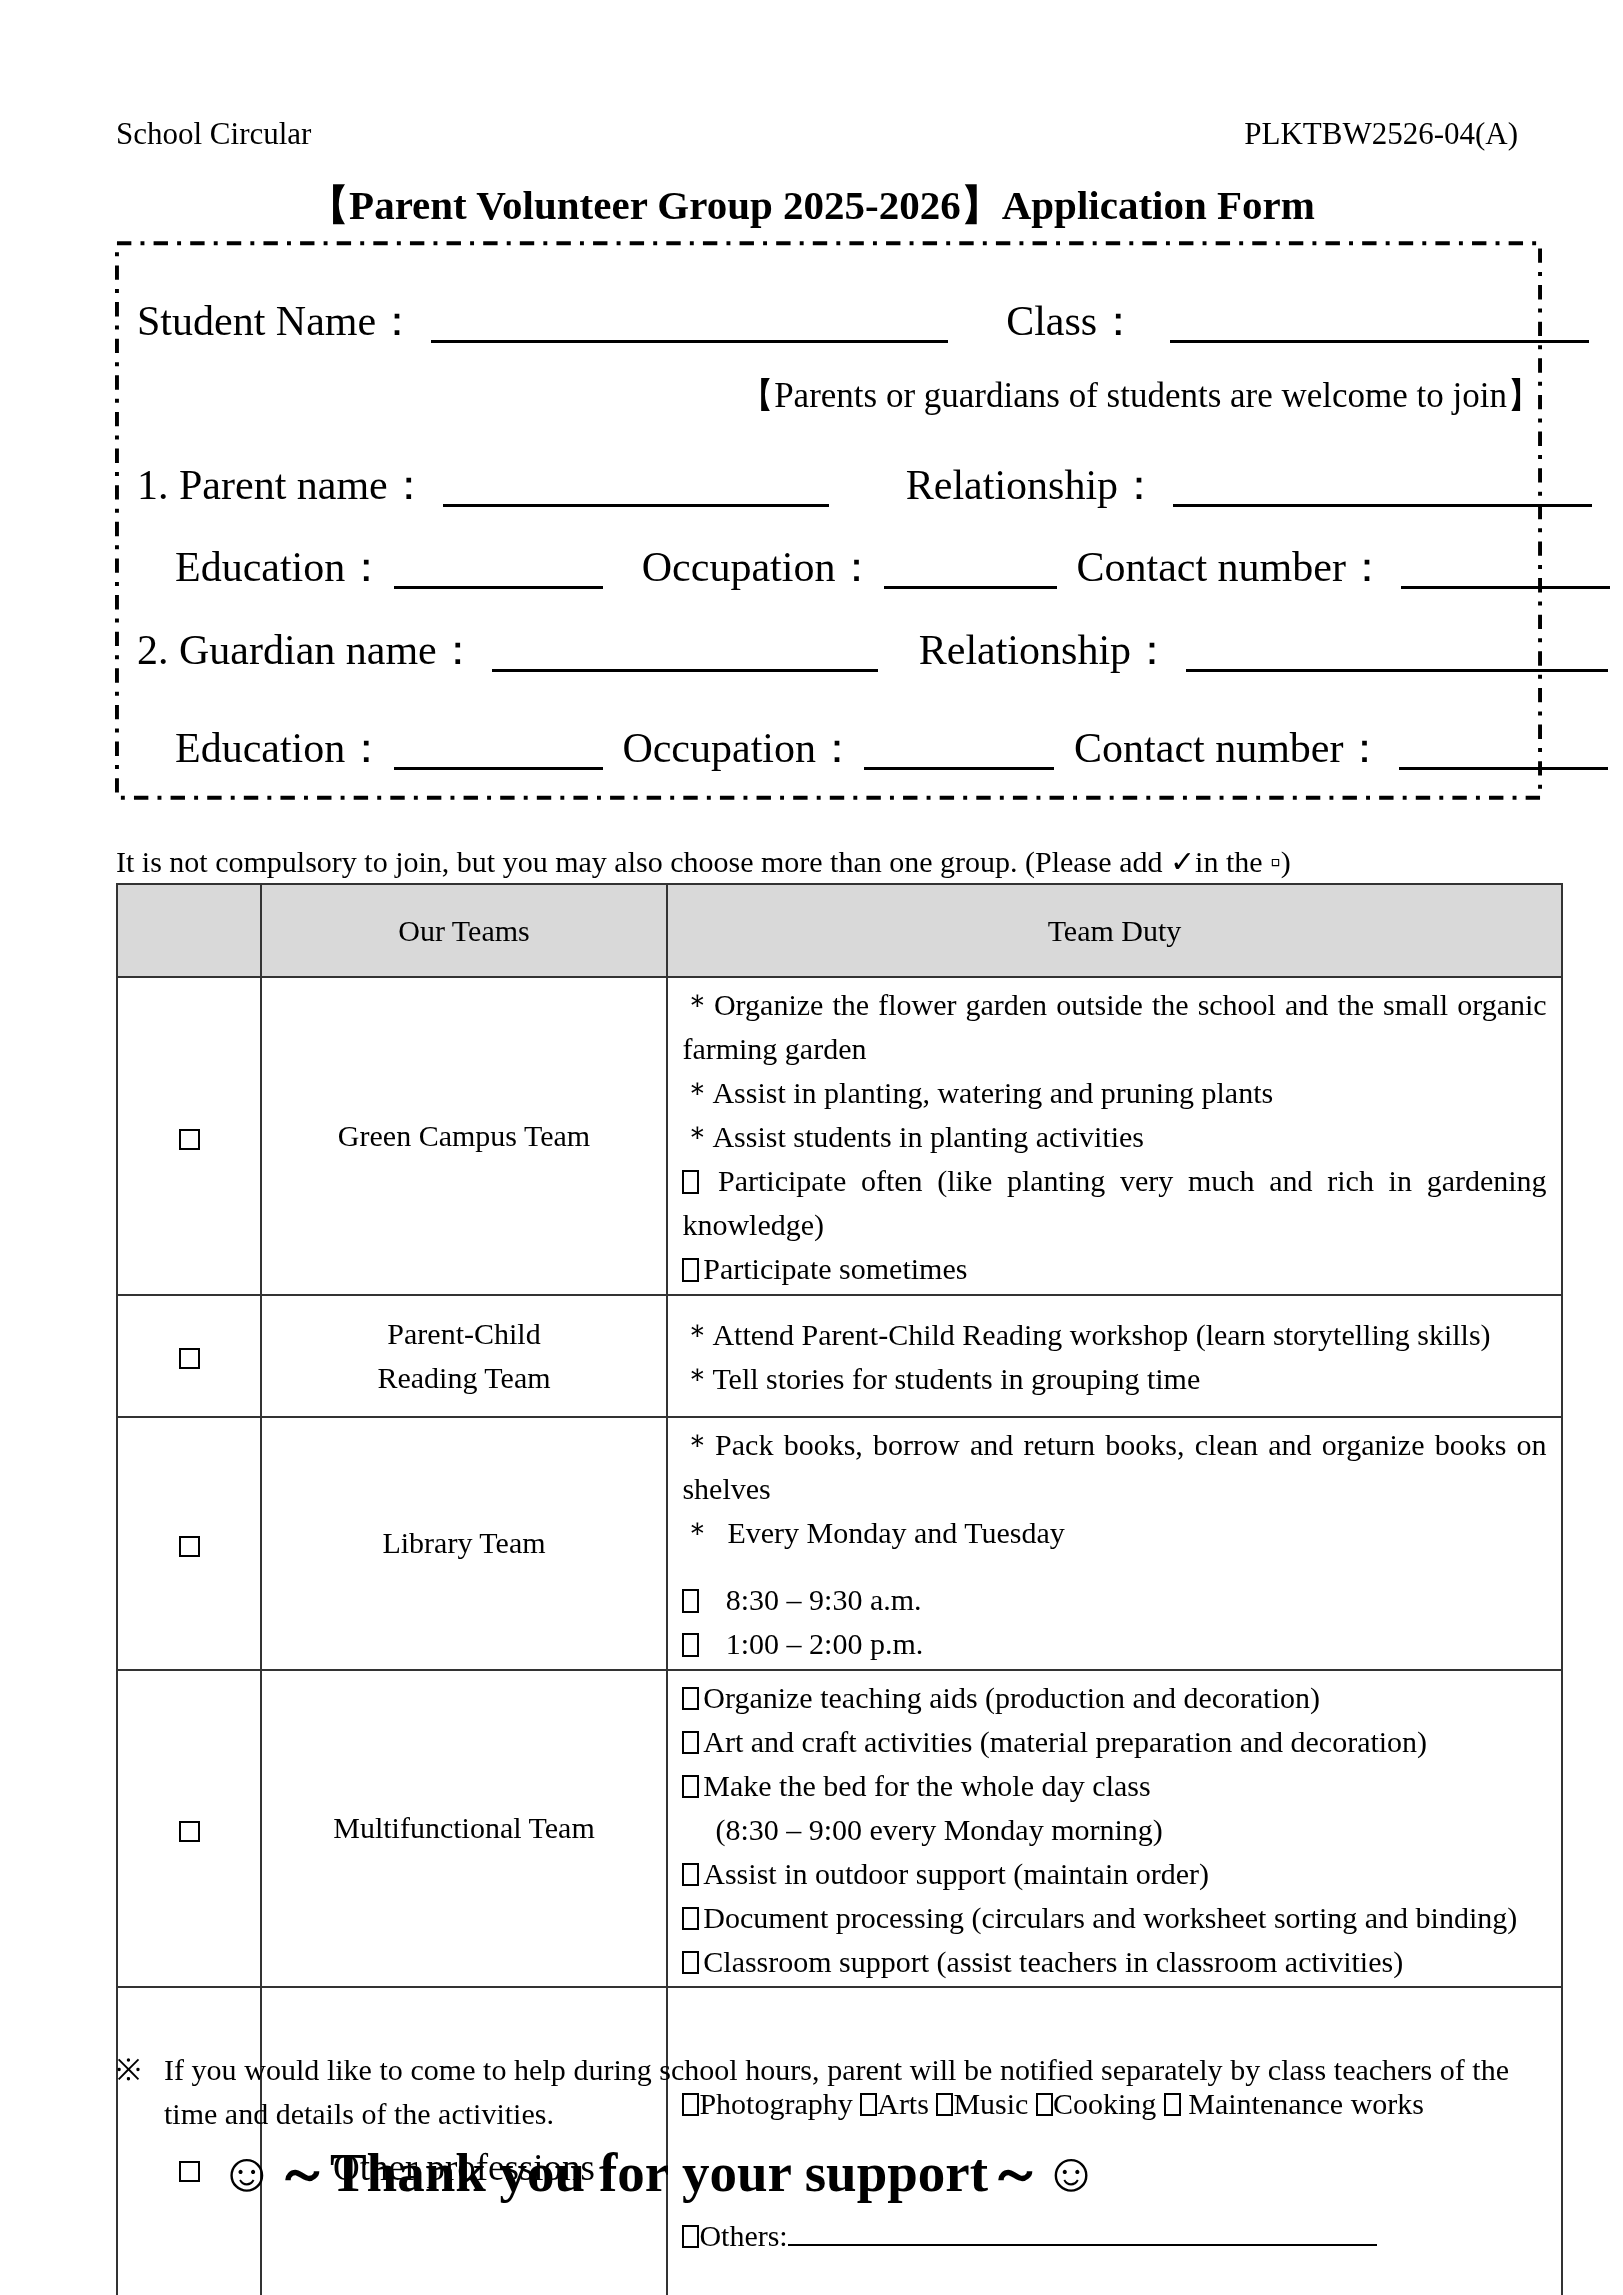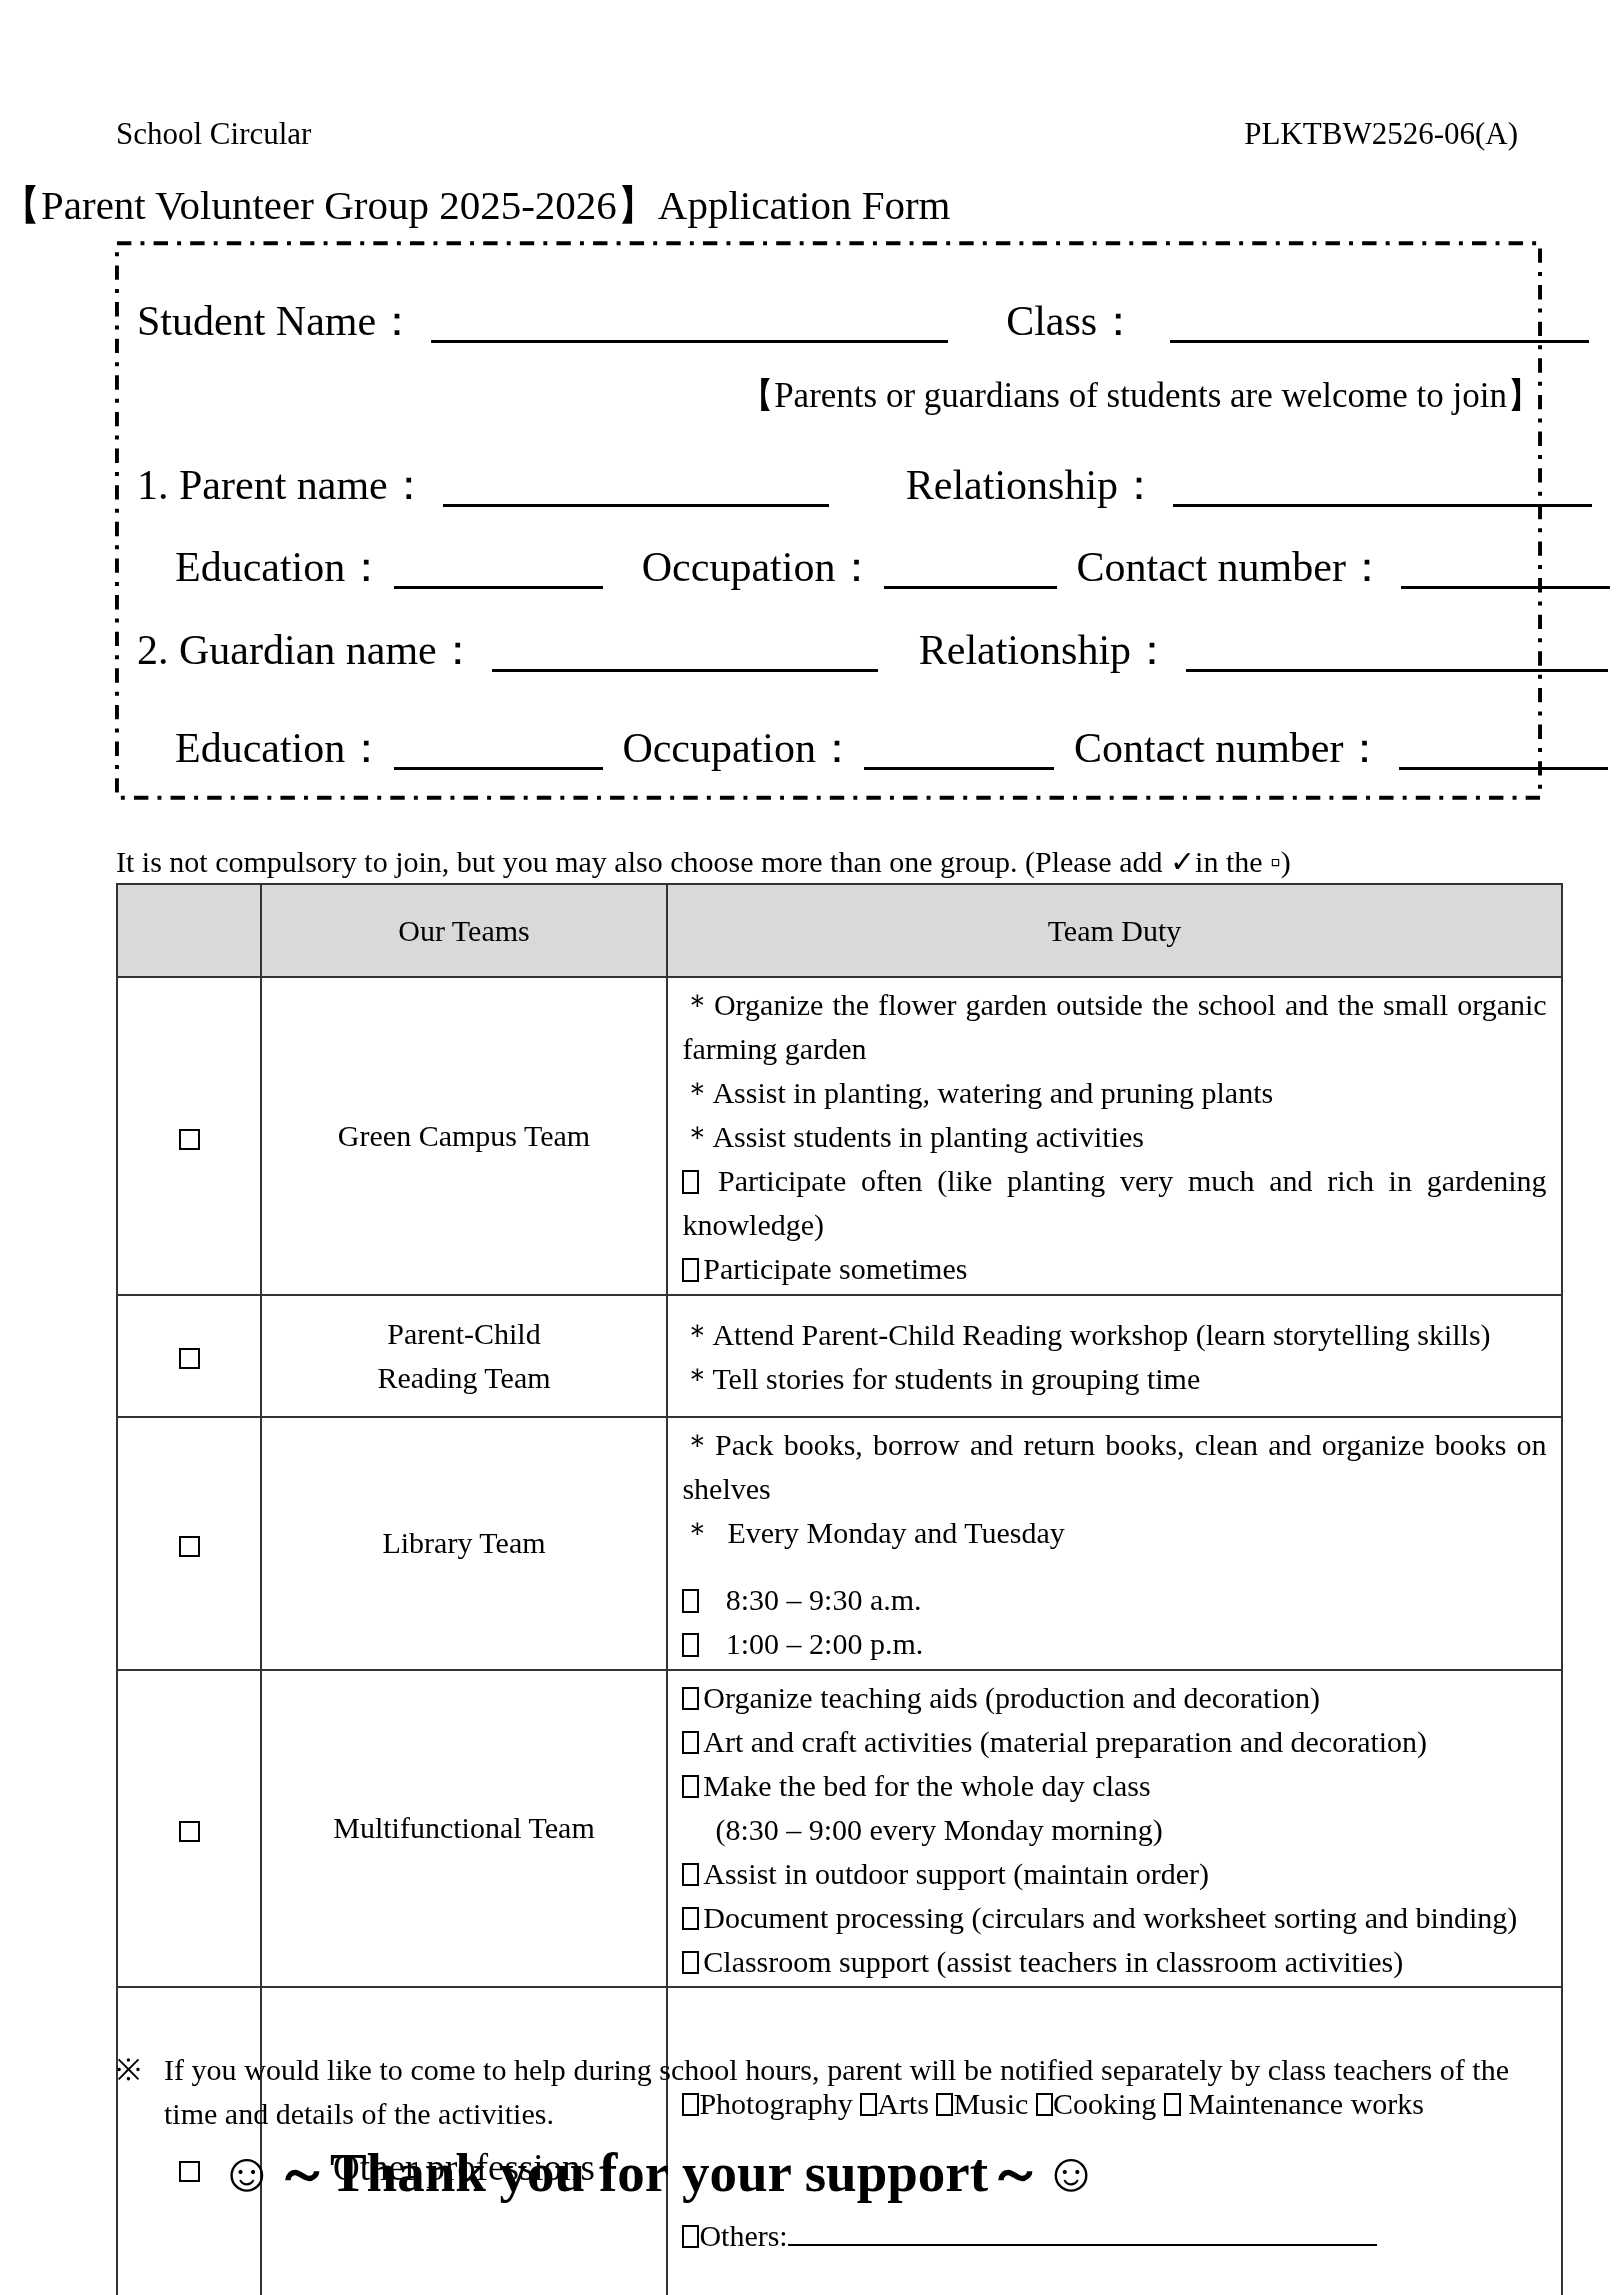--- a/index.html
+++ b/index.html
@@ -3,21 +3,21 @@
   <meta charset="utf-8">
   <style>
     html, body { margin: 0; padding: 0; background: #ffffff; }
     body {
       width: 1623px; height: 2295px; position: relative; overflow: hidden;
       font-family: "Liberation Serif", "DejaVu Serif", serif; color: #000;
     }
     .abs { position: absolute; }
     .hdr-left { left: 116px; top: 116px; font-size: 31px; }
     .hdr-right { right: 105px; top: 116px; font-size: 31px; }
-    .title { left: 0; width: 1623px; top: 178px; font-size: 41px; font-weight: normal; }
+    .title { left: 0; width: 1623px; top: 178px; text-align: center; font-size: 41px; font-weight: bold; }
 
     
     .form-box {
       left: 115px; top: 241px; width: 1427px; height: 559px;
     }
     .form-box svg { position: absolute; left: 0; top: 0; }
     .form-line { position: absolute; font-size: 42px; white-space: nowrap; display: flex; align-items: flex-end; }
     .blank { display: inline-block; border-bottom: 3.3px solid #000; height: 5.2px; margin-bottom: 6.5px; }
     .welcome { position: absolute; left: 0; width: 1427px; text-align: right; font-size: 35px; top: 131px; }
 
@@ -41,21 +41,21 @@
 
     .note { left: 116px; top: 2048px; width: 1393px; font-size: 30px; line-height: 44px; text-align: justify; }
     .note-mark { position: absolute; left: 0; top: 0; }
     .note-text { padding-left: 48px; display: block; }
     .thanks { left: 0; width: 1318px; top: 2136px; text-align: center; font-size: 55px; font-weight: bold; }
   </style>
 </head>
 <body>
 
 <div class="abs hdr-left">School Circular</div>
-<div class="abs hdr-right">PLKTBW2526-06(A)</div>
+<div class="abs hdr-right">PLKTBW2526-04(A)</div>
 <div class="abs title">【Parent Volunteer Group 2025-2026】Application Form</div>
 
 <div class="abs form-box">
   <svg width="1427" height="559" viewBox="0 0 2182 854">
     <rect x="3" y="3" width="2176" height="848" fill="none" stroke="#000" stroke-width="6" stroke-dasharray="22,14,6,14"></rect>
   </svg>
 
   <div class="form-line" style="left:22px; top:52px;">
     <span>Student Name：</span>
     <span class="blank" style="width:517px; margin-left:13px;"></span>

